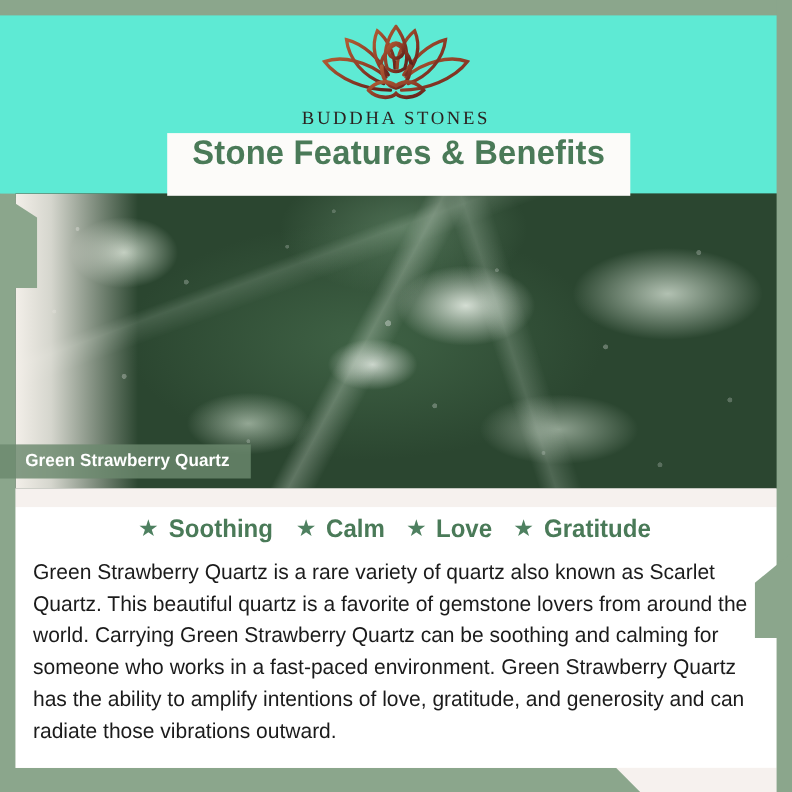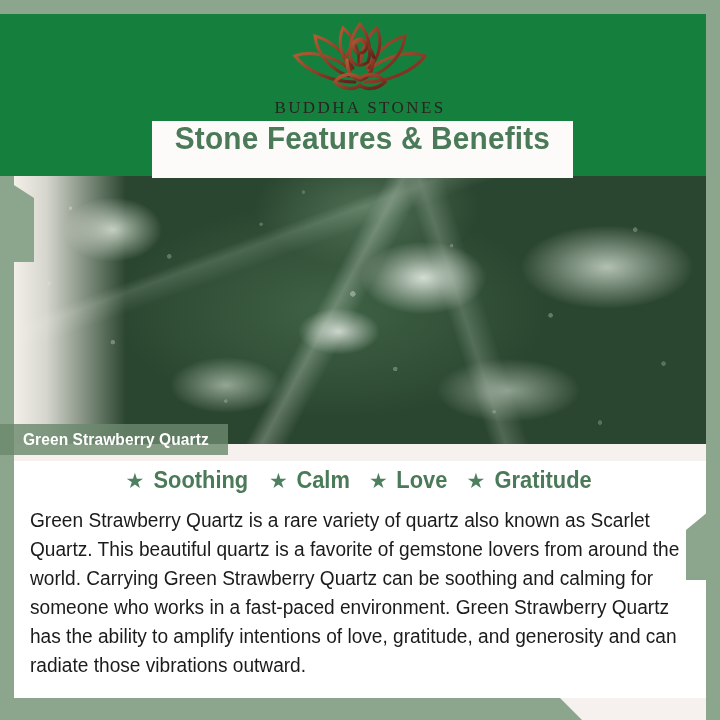--- a/index.html
+++ b/index.html
@@ -64,21 +64,21 @@
     background: #8ba68c;
     clip-path: polygon(0 28px, 100% 0, 100% 100%, 0 100%);
     z-index: 6;
   }
 
   
   .header {
     position: absolute;
     left: 0; top: 0;
     width: 720px; height: 180px;
-    background: #15803d;
+    background: #5eead4;
     z-index: 2;
   }
   .logo-wrap {
     position: absolute;
     left: 50%;
     top: 20px;
     transform: translateX(-50%);
     width: 220px;
     text-align: center;
   }
@@ -178,21 +178,21 @@
     position: absolute;
     left: 0; top: 0;
     width: 180px; height: 100%;
     background: linear-gradient(90deg, #f3efe9 0%, rgba(243,239,233,0.85) 18%, rgba(243,239,233,0) 62%);
   }
 
   
   .caption {
     position: absolute;
     left: 0;
-    top: 424px;
+    top: 404px;
     height: 31px;
     padding: 0 16px 0 20px;
     display: flex;
     align-items: center;
     background: rgba(107,137,110,0.82);
     z-index: 7;
   }
   .caption-text {
     font-family: "Liberation Sans Narrow", "Liberation Sans", sans-serif;
     font-weight: bold;

